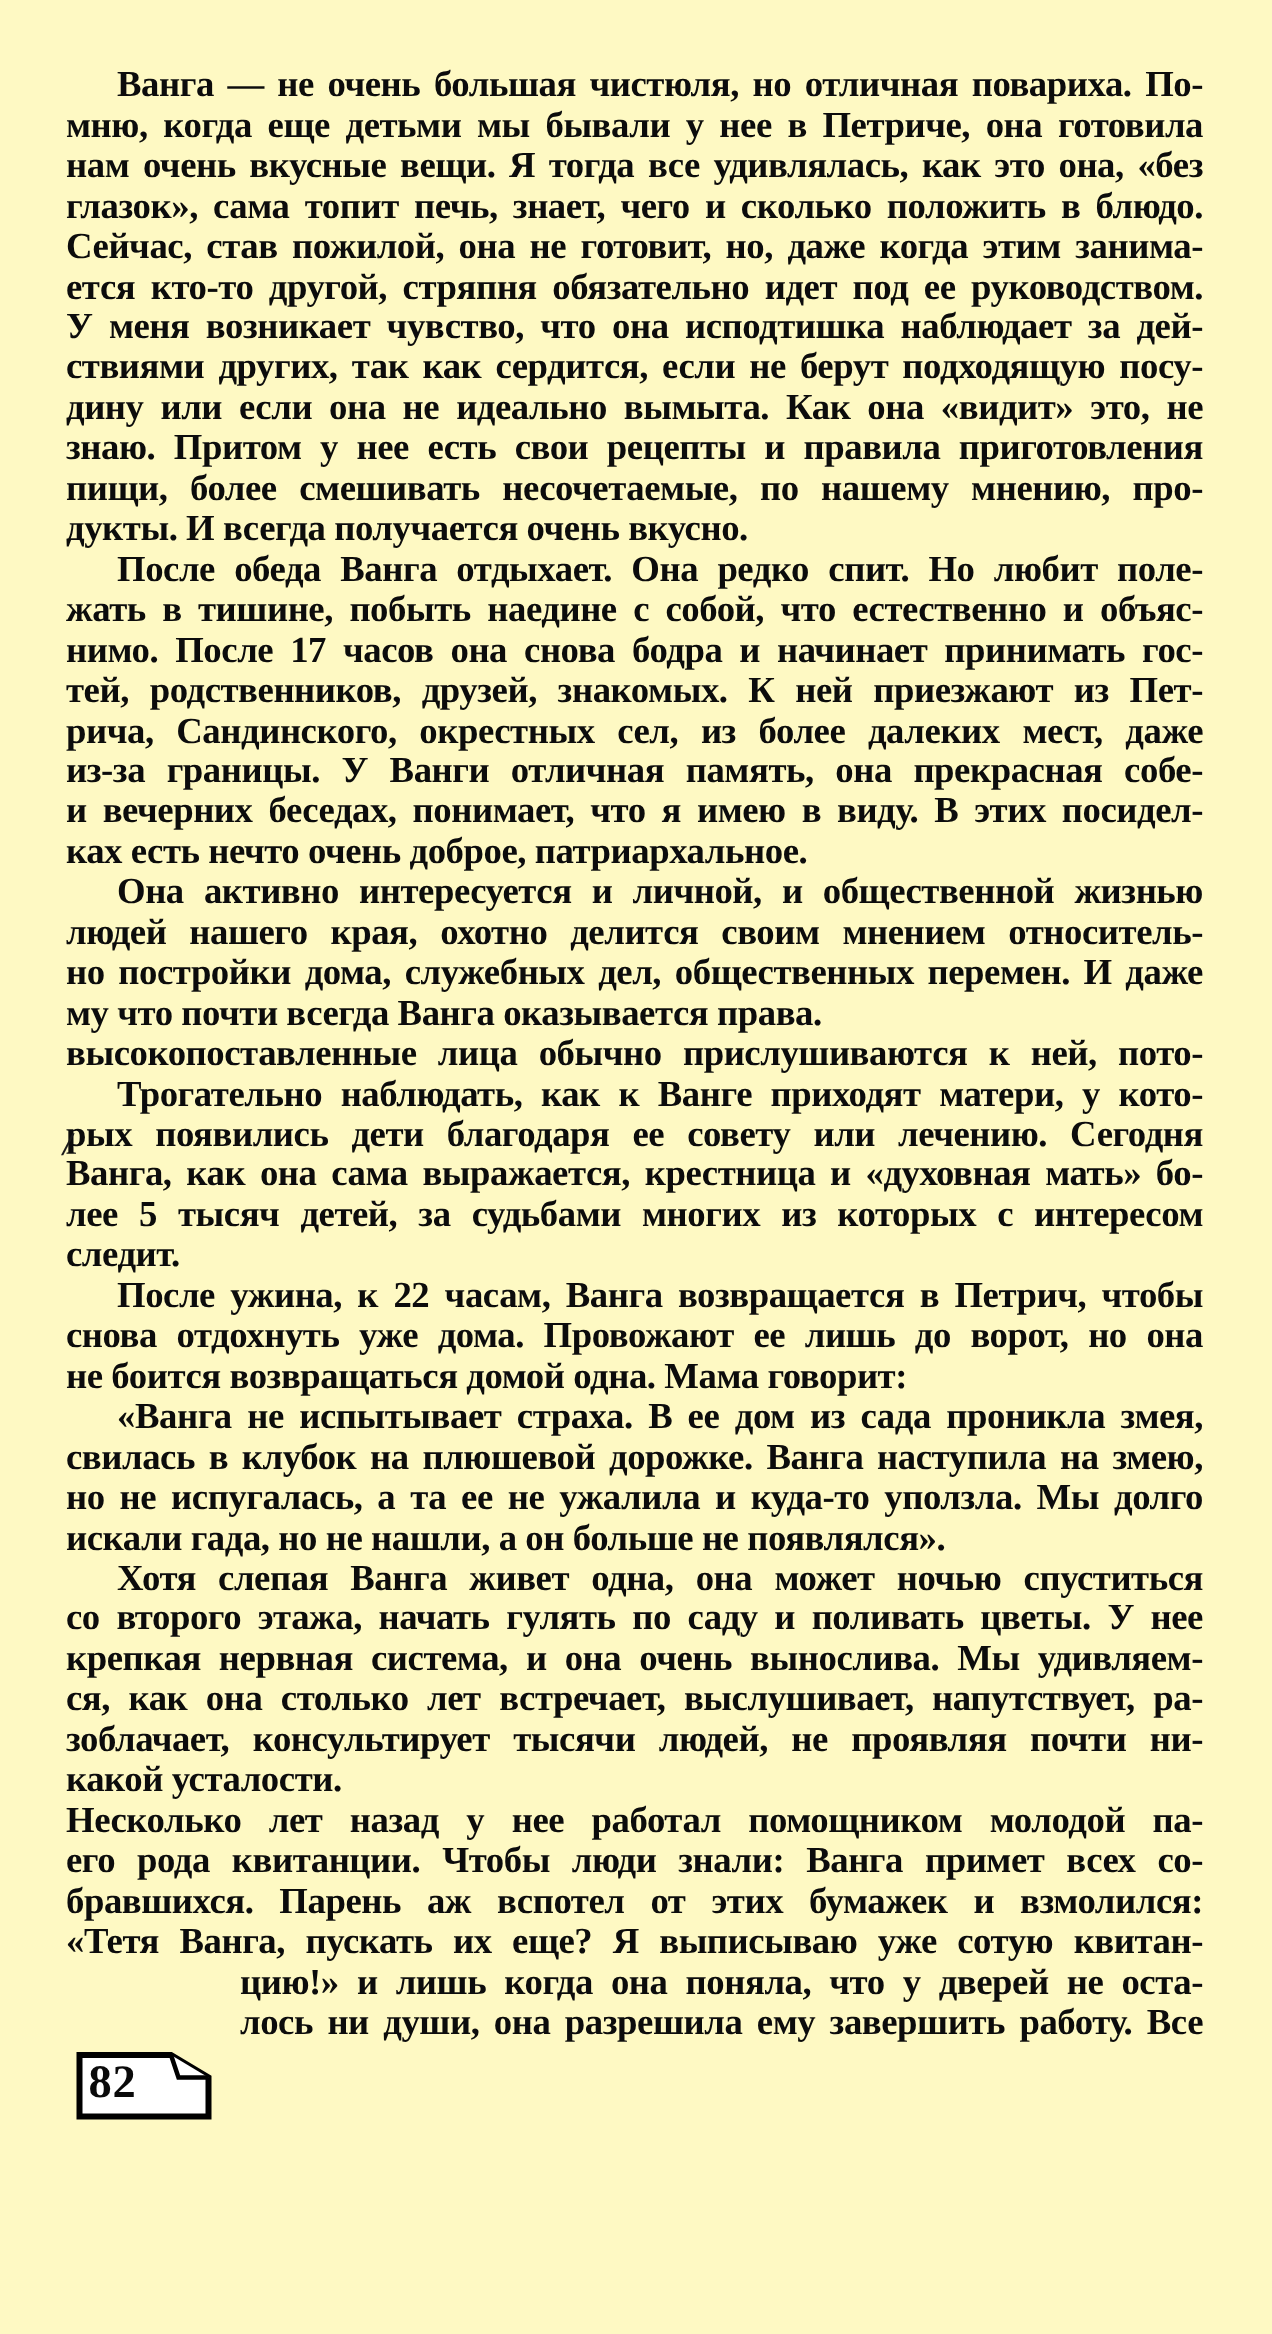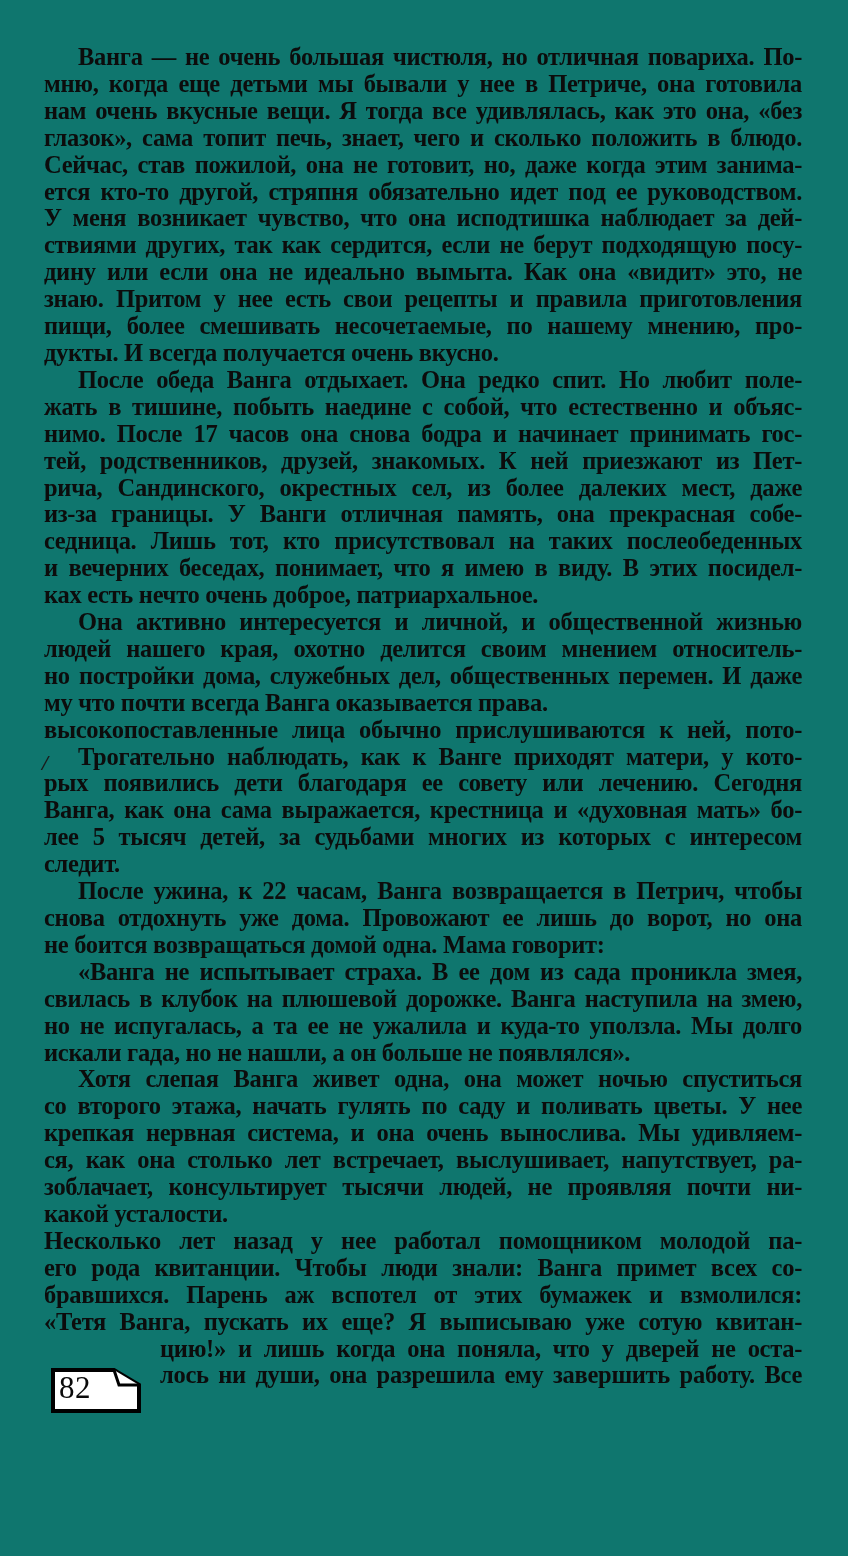--- a/index.html
+++ b/index.html
@@ -1,20 +1,20 @@
 <!DOCTYPE html>
 <html><head>
 <meta charset="utf-8">
 <style>
   html, body { margin: 0; padding: 0; background: #ffffff; }
   .page {
     position: relative;
     width: 848px;
     height: 1556px;
-    background: #0f766e;
+    background: #fef9c3;
     overflow: hidden;
     font-family: "Liberation Serif", "DejaVu Serif", serif;
     font-weight: 700;
     color: #0c0c0c;
   }
   .textblock {
     position: absolute;
     left: 44px;
     top: 44px;
     width: 758px;
@@ -50,21 +50,21 @@
     width: 92px;
     height: 48px;
   }
   .pagenum-box svg { position: absolute; left: 0; top: 0; }
   .pagenum {
     position: absolute;
     left: 9px;
     top: 5px;
     font-size: 31px;
     line-height: 34px;
-    font-weight: 400;
+    font-weight: 700;
     letter-spacing: 0.5px;
     color: #0a0a0a;
   }
 </style>
 </head>
 <body>
 
 <div class="page">
 
   <div class="textblock">
@@ -82,21 +82,20 @@
         <div class="line">пищи, более смешивать несочетаемые, по нашему мнению, про-</div>
         <div class="line pend">дукты. И всегда получается очень вкусно.</div>
       </div>
       <div class="para">
         <div class="line ind">После обеда Ванга отдыхает. Она редко спит. Но любит поле-</div>
         <div class="line">жать в тишине, побыть наедине с собой, что естественно и объяс-</div>
         <div class="line">нимо. После 17 часов она снова бодра и начинает принимать гос-</div>
         <div class="line">тей, родственников, друзей, знакомых. К ней приезжают из Пет-</div>
         <div class="line">рича, Сандинского, окрестных сел, из более далеких мест, даже</div>
         <div class="line">из-за границы. У Ванги отличная память, она прекрасная собе-</div>
-        <div class="line">седница. Лишь тот, кто присутствовал на таких послеобеденных</div>
         <div class="line">и вечерних беседах, понимает, что я имею в виду. В этих посидел-</div>
         <div class="line pend">ках есть нечто очень доброе, патриархальное.</div>
       </div>
       <div class="para">
         <div class="line ind">Она активно интересуется и личной, и общественной жизнью</div>
         <div class="line">людей нашего края, охотно делится своим мнением относитель-</div>
         <div class="line">но постройки дома, служебных дел, общественных перемен. И даже</div>
         <div class="line pend">му что почти всегда Ванга оказывается права.</div>
         <div class="line">высокопоставленные лица обычно прислушиваются к ней, пото-</div>
       </div>

